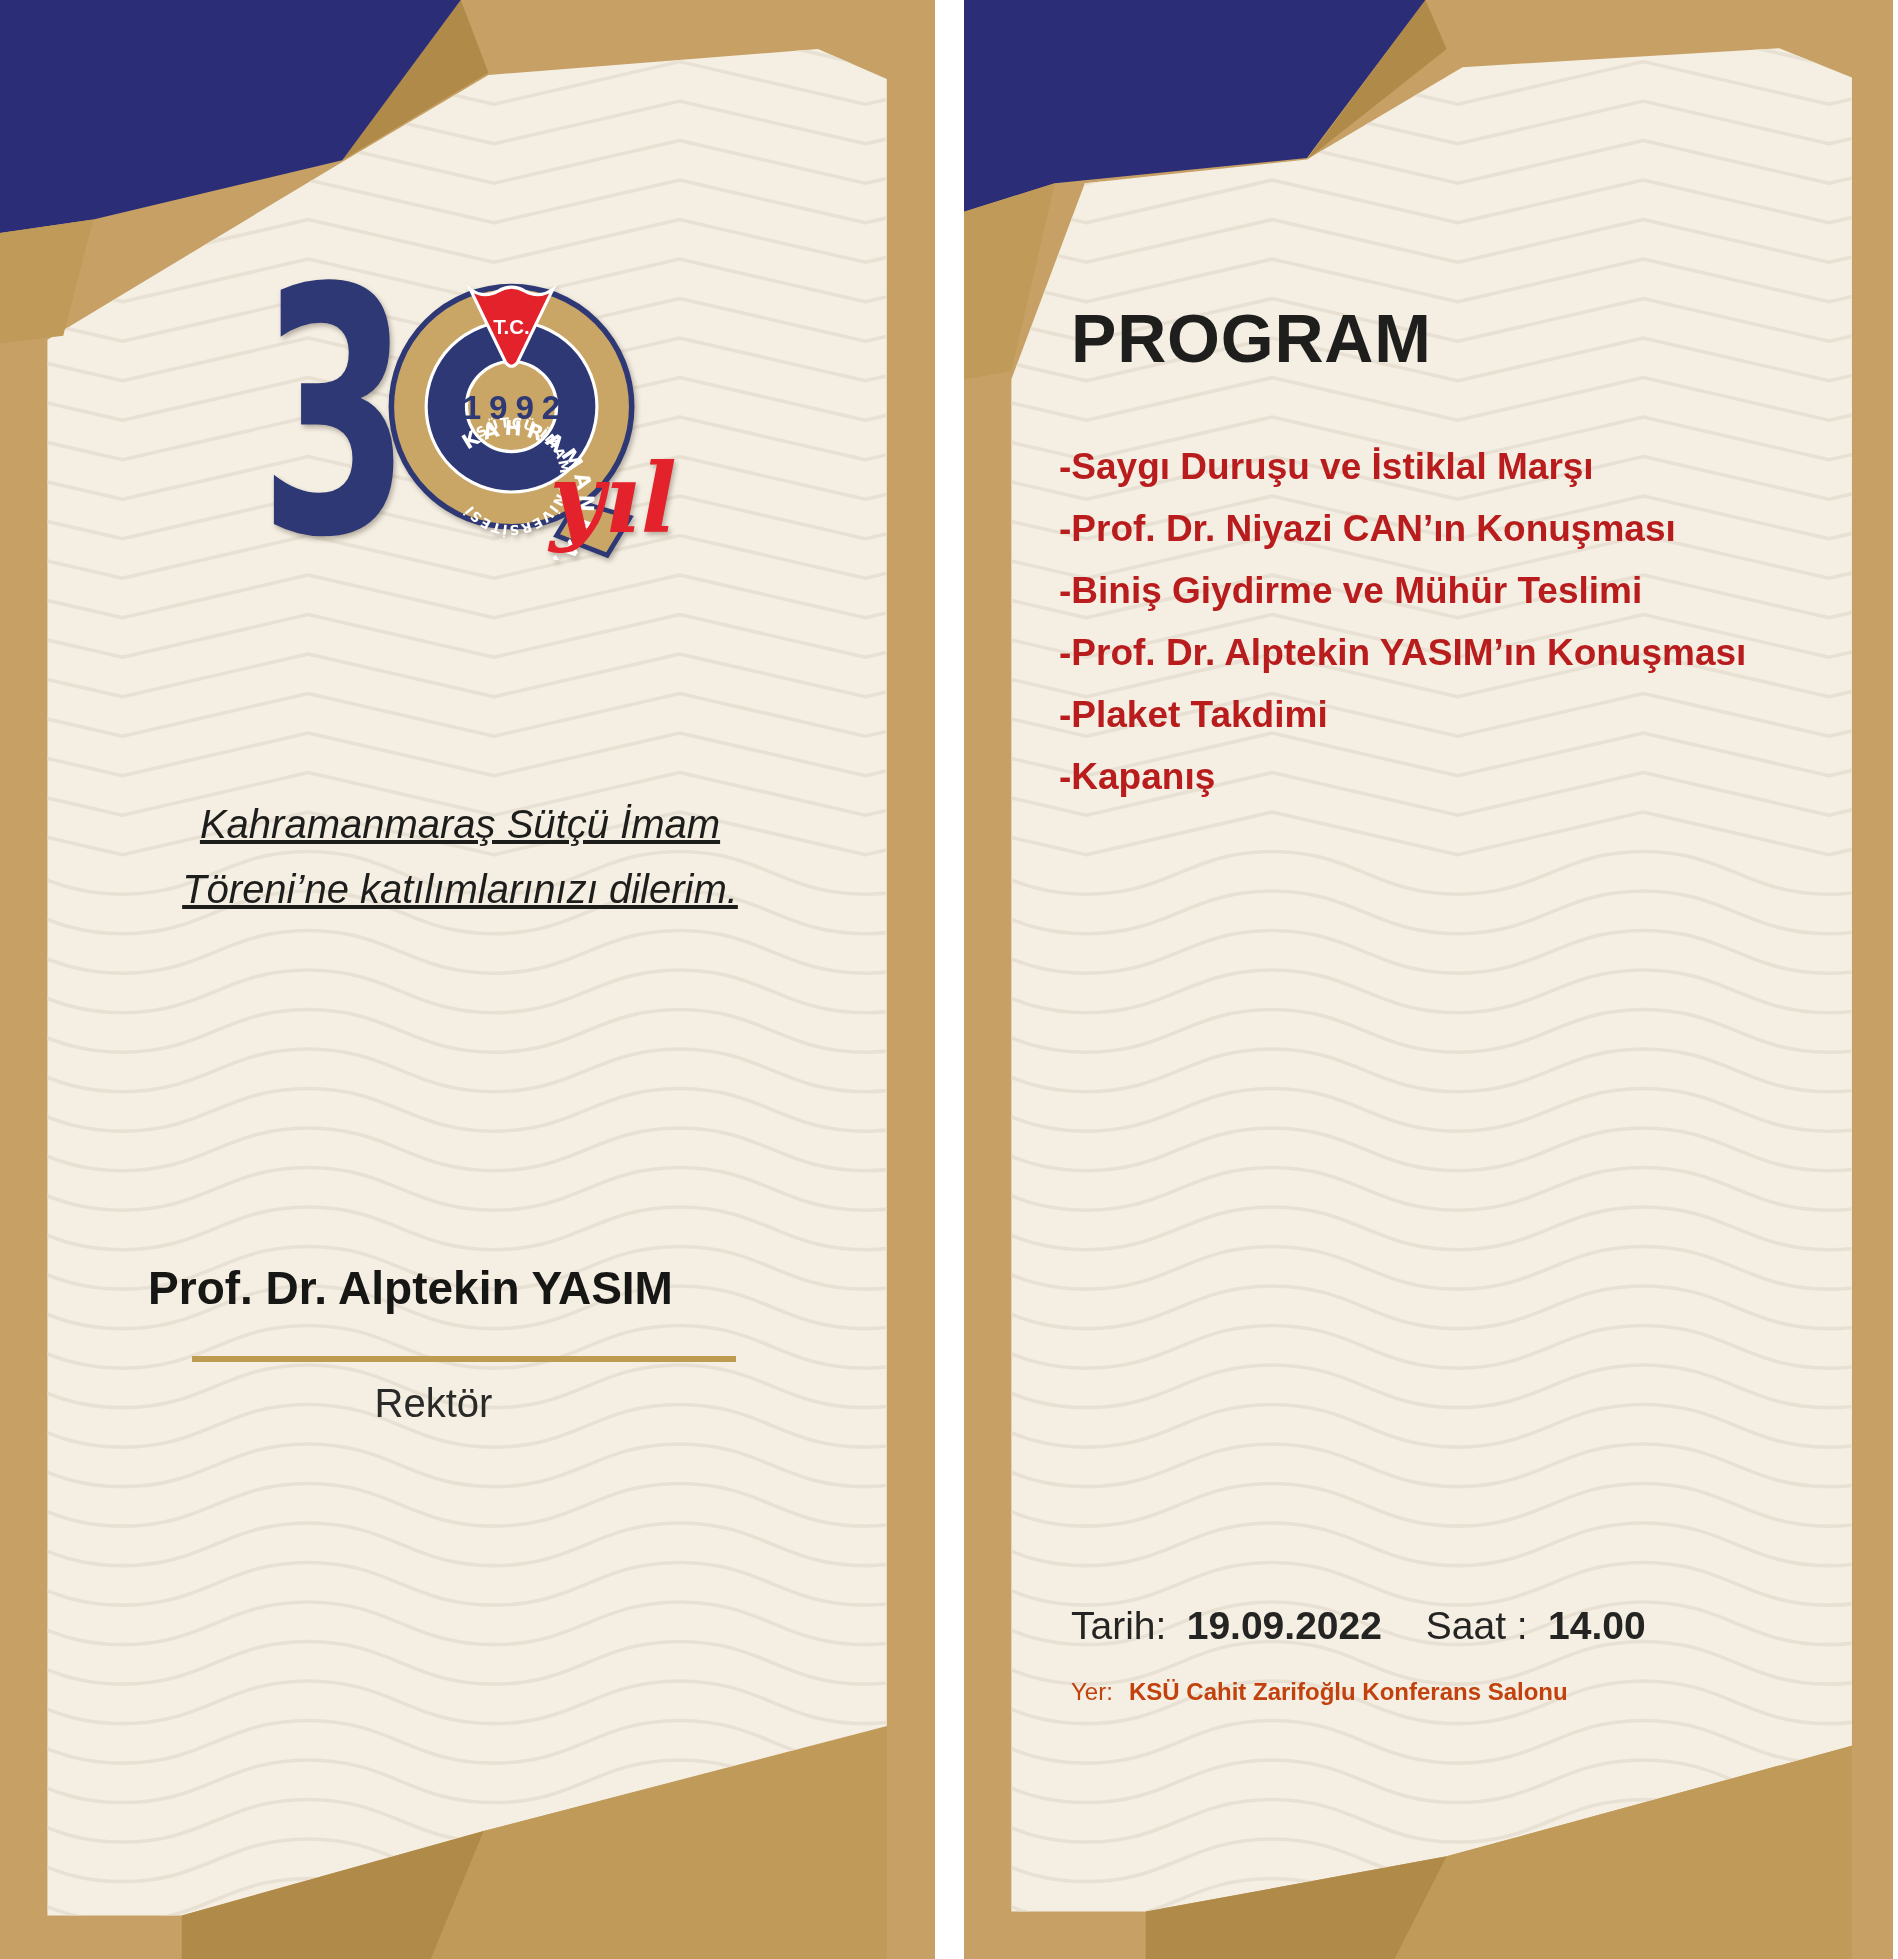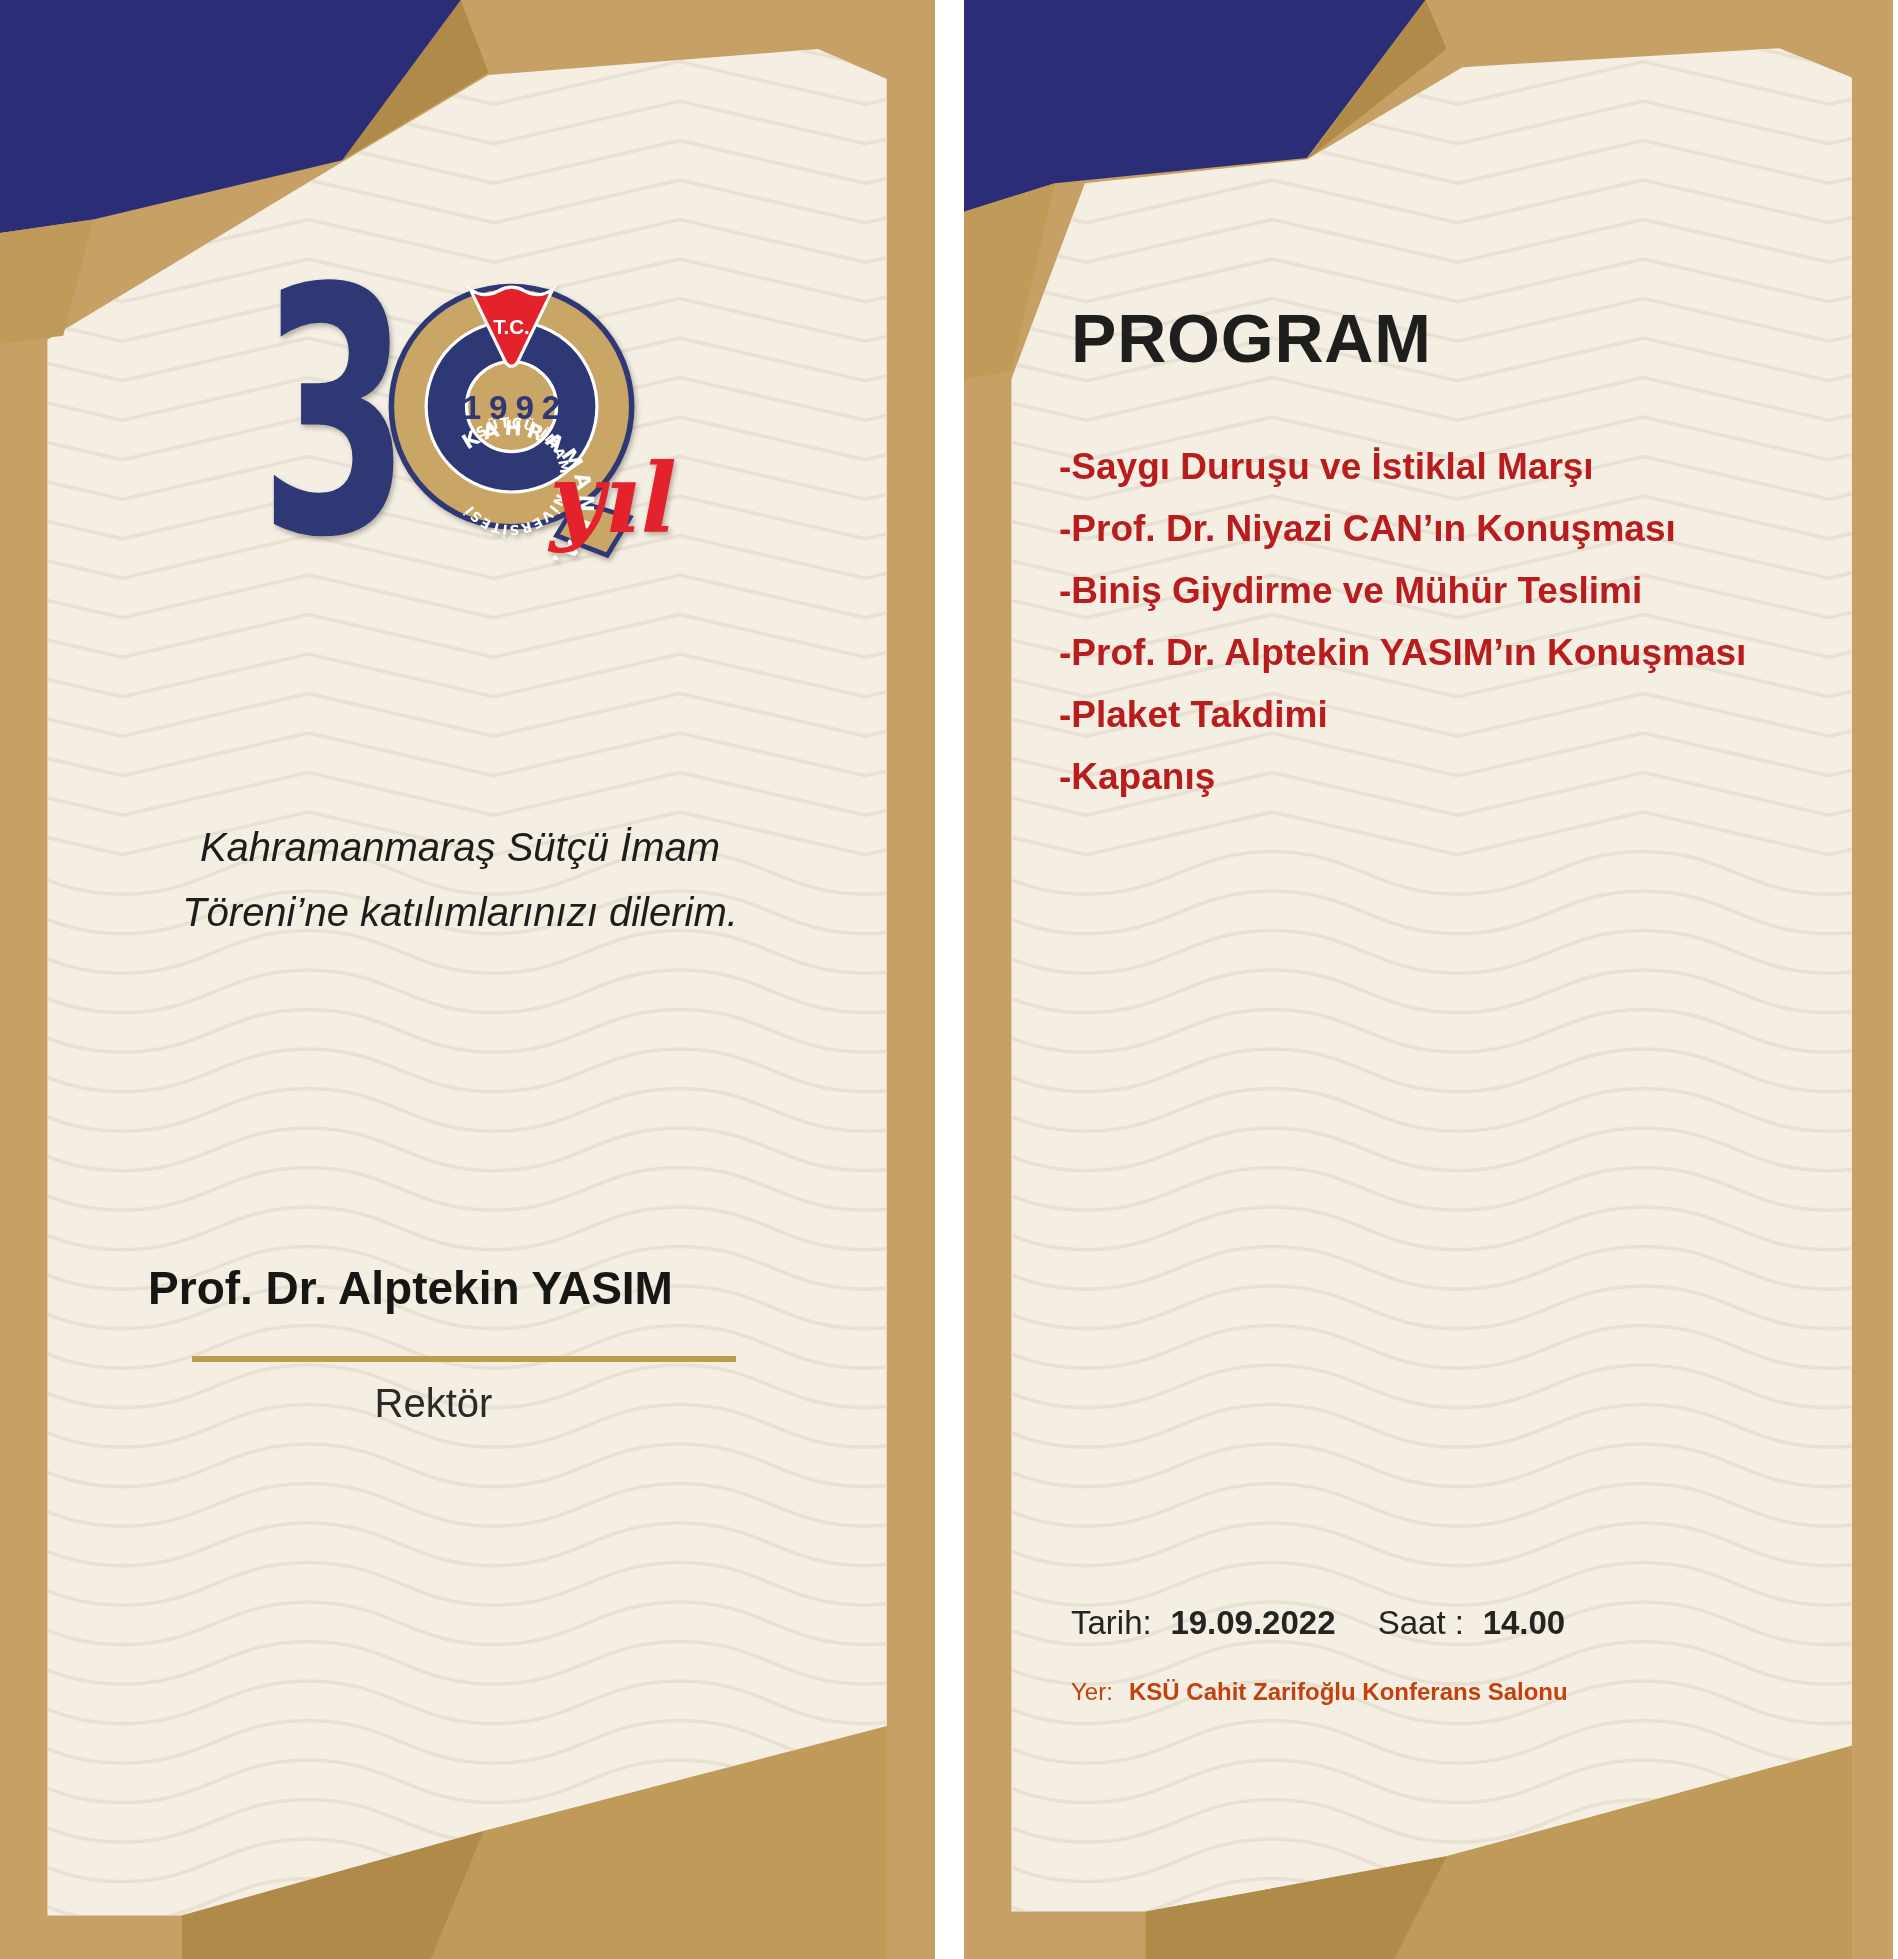--- a/index.html
+++ b/index.html
@@ -23,33 +23,33 @@
 
   .logo{position:absolute;left:253px;top:269px;width:506px;height:291px;}
   .logo svg{width:100%;height:100%;display:block;filter:drop-shadow(2.4px 3.2px 2.4px rgba(60,50,30,.35));}
   .three{font-family:"DejaVu Sans", sans-serif;font-weight:bold;font-size:430px;fill:var(--logo-navy);}
   .yil{font-family:"DejaVu Serif", serif;font-style:italic;font-weight:bold;font-size:120px;fill:var(--red);}
   .ring-outer{font-family:"DejaVu Sans", sans-serif;font-weight:bold;font-size:26px;letter-spacing:5px;fill:#ffffff;}
   .ring-inner{font-family:"DejaVu Sans", sans-serif;font-weight:bold;font-size:17px;letter-spacing:1.5px;fill:#ffffff;}
   .seal-tc{font-family:"Liberation Sans", sans-serif;font-weight:bold;font-size:26px;fill:#ffffff;}
   .seal-year{font-family:"Liberation Sans", sans-serif;font-weight:bold;font-size:42px;letter-spacing:10px;fill:var(--logo-navy);}
 
-  .invite{position:absolute;left:32px;right:47px;top:815px;text-align:center;
-    font-style:italic;font-weight:500;font-size:40px;line-height:65px;color:var(--ink);}
+  .invite{position:absolute;left:32px;right:47px;top:792px;text-align:center;
+    font-style:italic;font-weight:500;font-size:40px;line-height:65px;color:var(--ink);text-decoration:underline;}
   .name{position:absolute;left:0;width:821px;top:1261px;text-align:center;
     font-weight:700;font-size:46px;color:#161614;}
   .rule{position:absolute;left:192px;top:1356px;width:544px;height:6.3px;background:var(--rule-gold);}
   .role{position:absolute;left:0;width:867px;top:1381px;text-align:center;
     font-weight:400;font-size:40px;color:#2a2a28;}
 
   .program-title{position:absolute;left:107px;top:299px;font-weight:800;font-size:68px;
     letter-spacing:0.8px;color:#1e1e1c;}
   .program-list{position:absolute;left:95px;top:436px;font-weight:700;font-size:37px;
     line-height:62px;color:#b91c1c;}
-  .when{position:absolute;left:107px;top:1604px;font-size:33px;color:#242422;}
+  .when{position:absolute;left:107px;top:1604px;font-size:39px;color:#242422;}
   .where{position:absolute;left:107px;top:1678px;font-size:24px;color:#c2410c;}
   .lbl{font-weight:400;} .val{font-weight:700;}
   .gap-left{margin-left:33px;} .sp-left{margin-left:9.5px;}
 </style>
 </head>
 <body>
 
 <div class="page">
 
   <section class="panel left">

